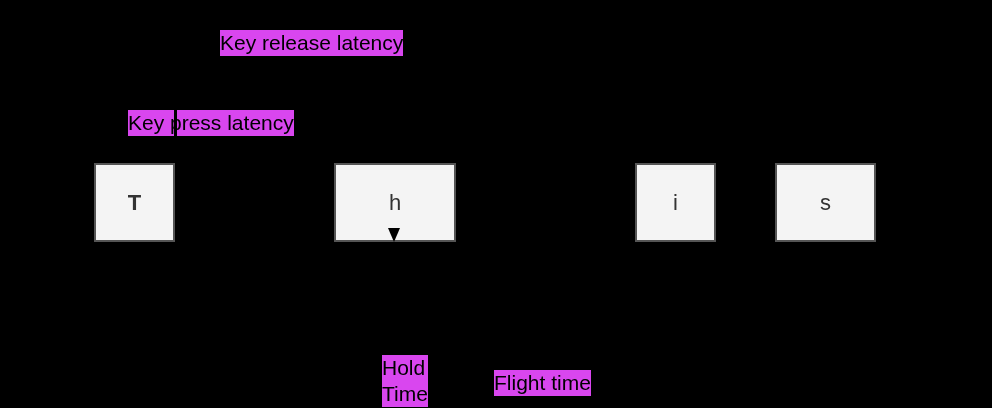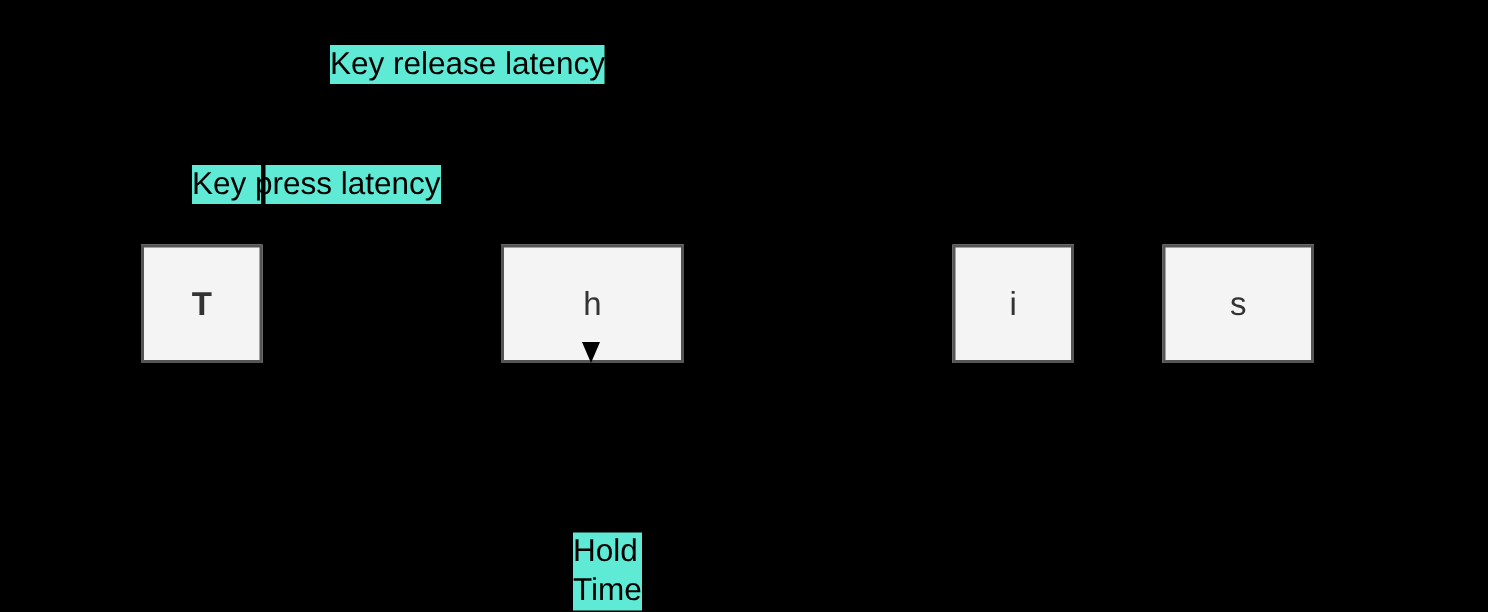--- a/index.html
+++ b/index.html
@@ -31,21 +31,21 @@
     color: #333333;
     line-height: 1;
   }
   .key-box .key-glyph.bold {
     font-weight: bold;
   }
 
   
   .annot {
     position: absolute;
-    background: #5eead4;
+    background: #d946ef;
     color: #000000;
     font-size: 21px;
     line-height: 26px;
     white-space: pre;
     padding: 0;
     z-index: 5;
   }
   .annot.multiline {
     white-space: pre-line;
   }
@@ -101,14 +101,15 @@
     <span class="key-glyph">s</span>
   </div>
 
   <div class="annot" style="left:220px; top:30px;">Key release latency</div>
 
   <div class="annot" style="left:128px; top:110px;">Key press latency</div>
 
   <div class="annot multiline" style="left:370px; top:355px;margin-left:12px;">Hold
 Time</div>
 
+  <div class="annot" style="left:494px; top:370px;">Flight time</div>
 
 </div>
 
 </body></html>

